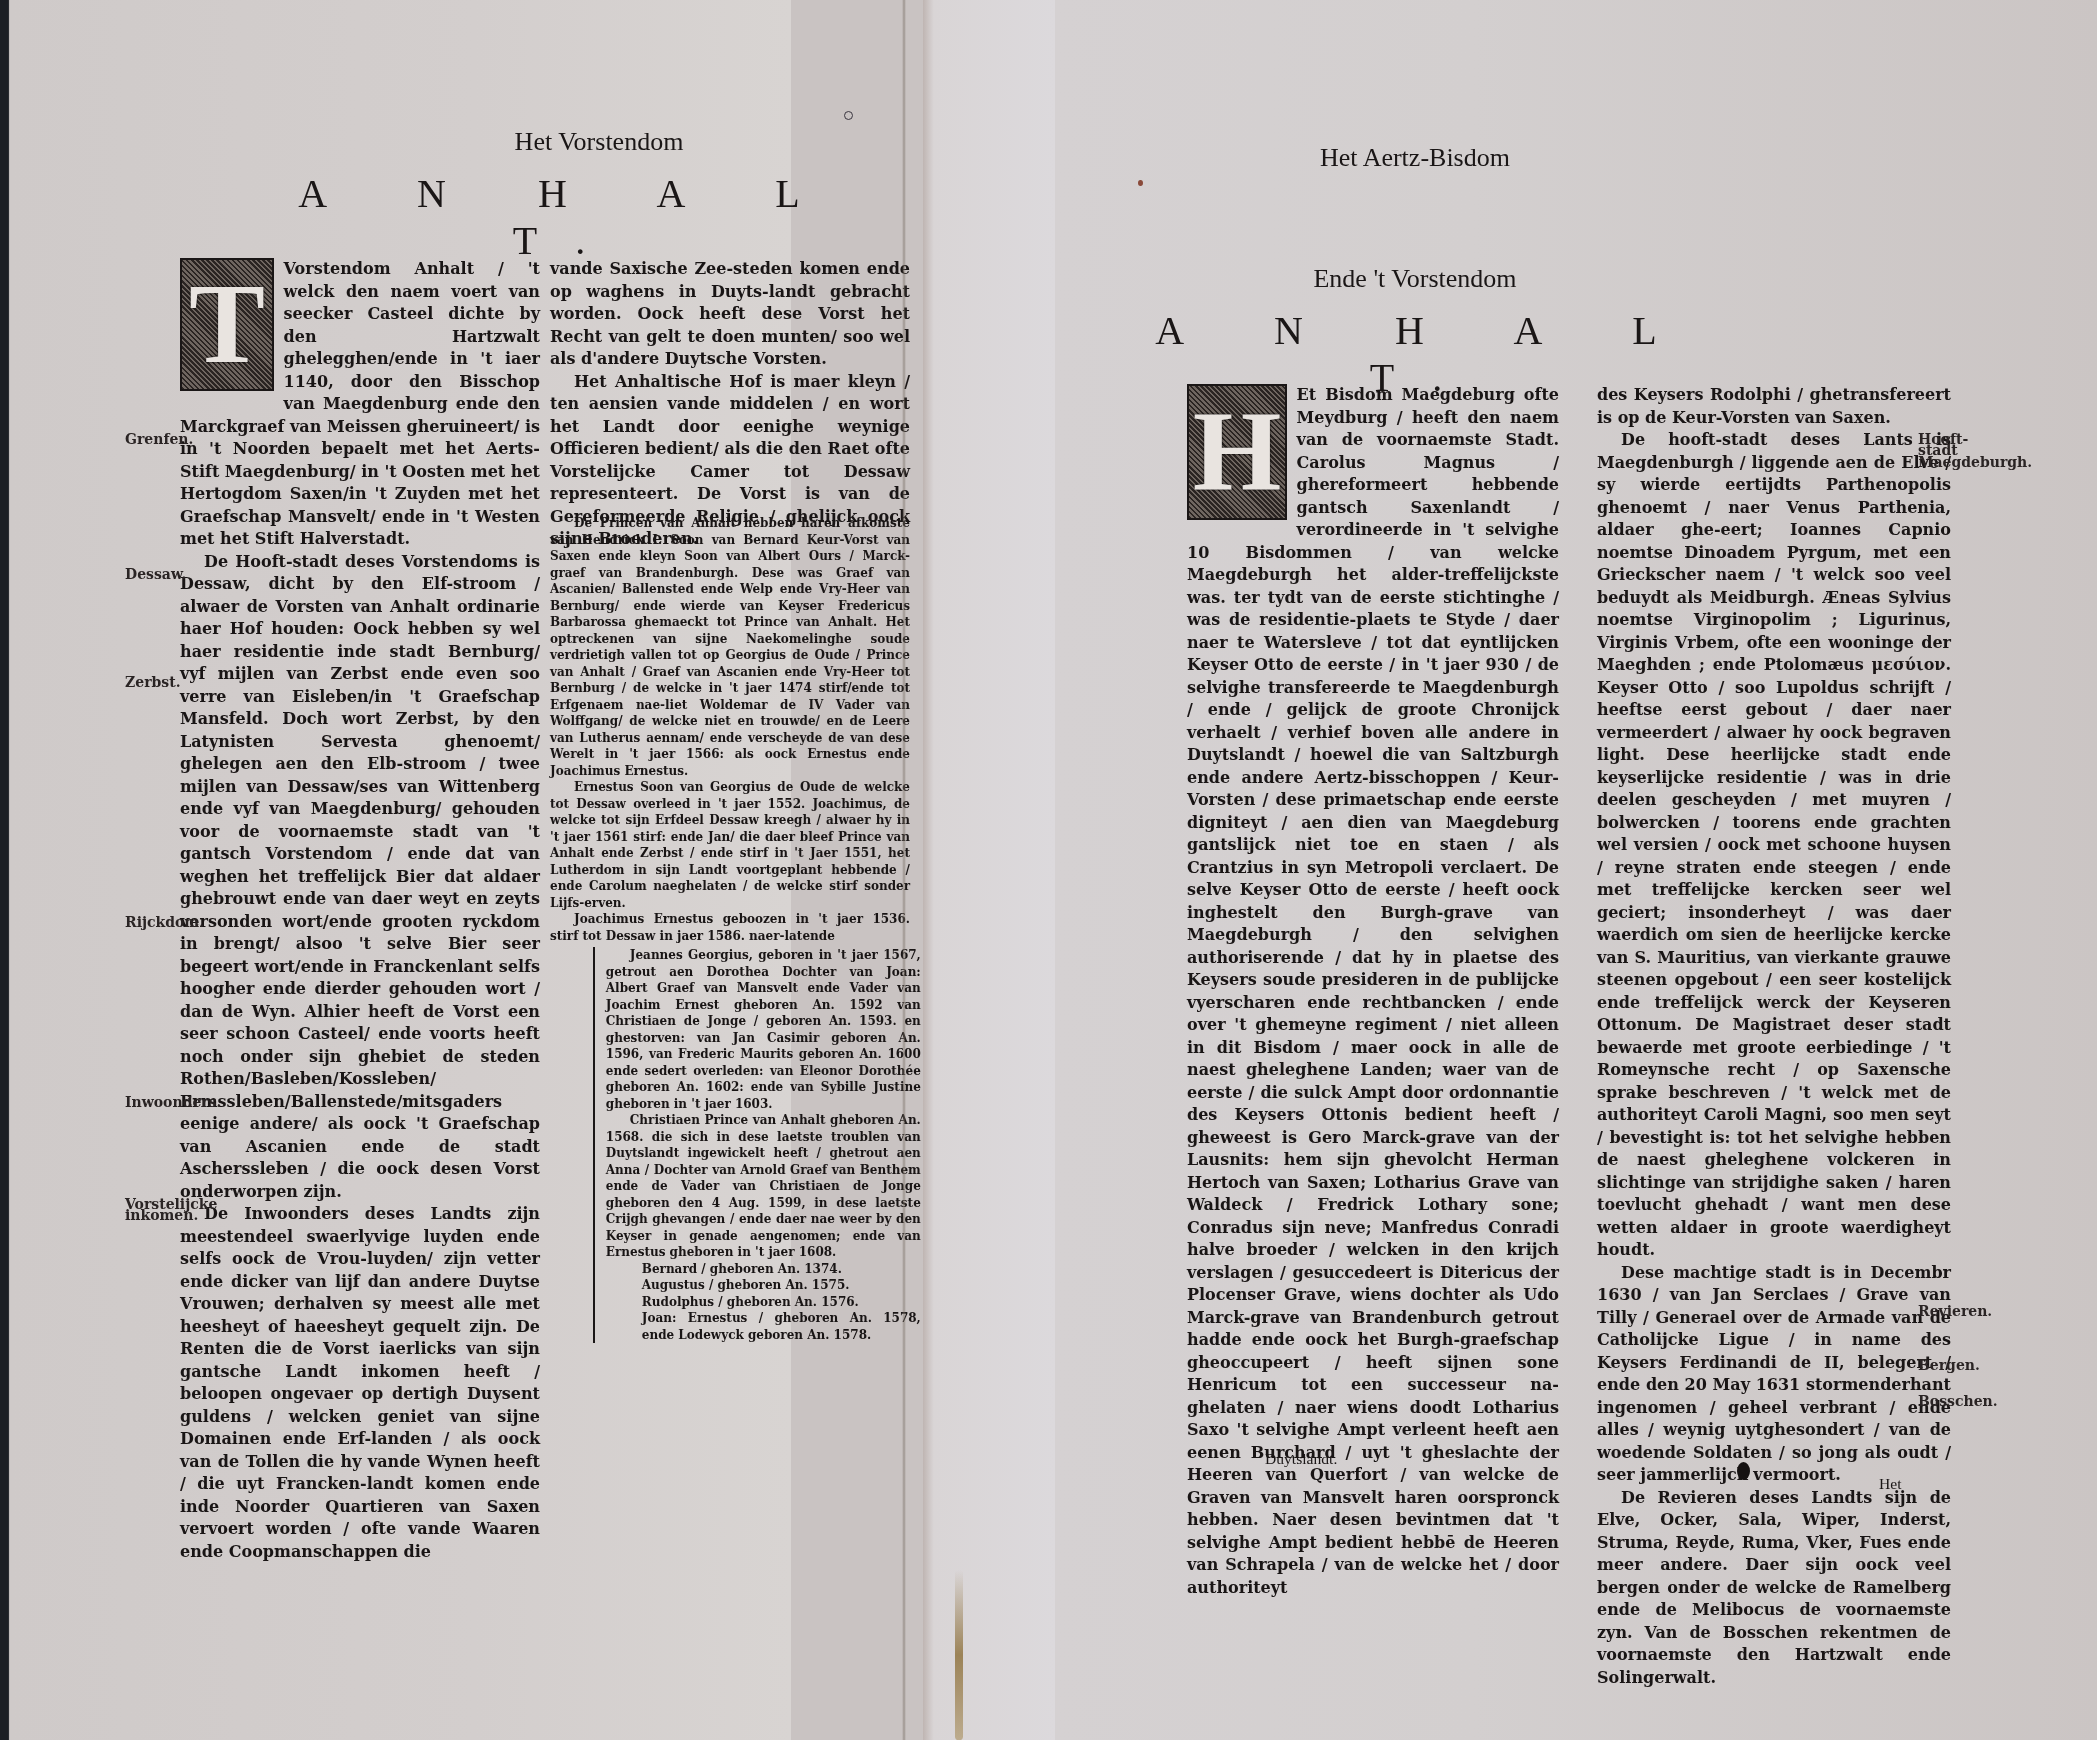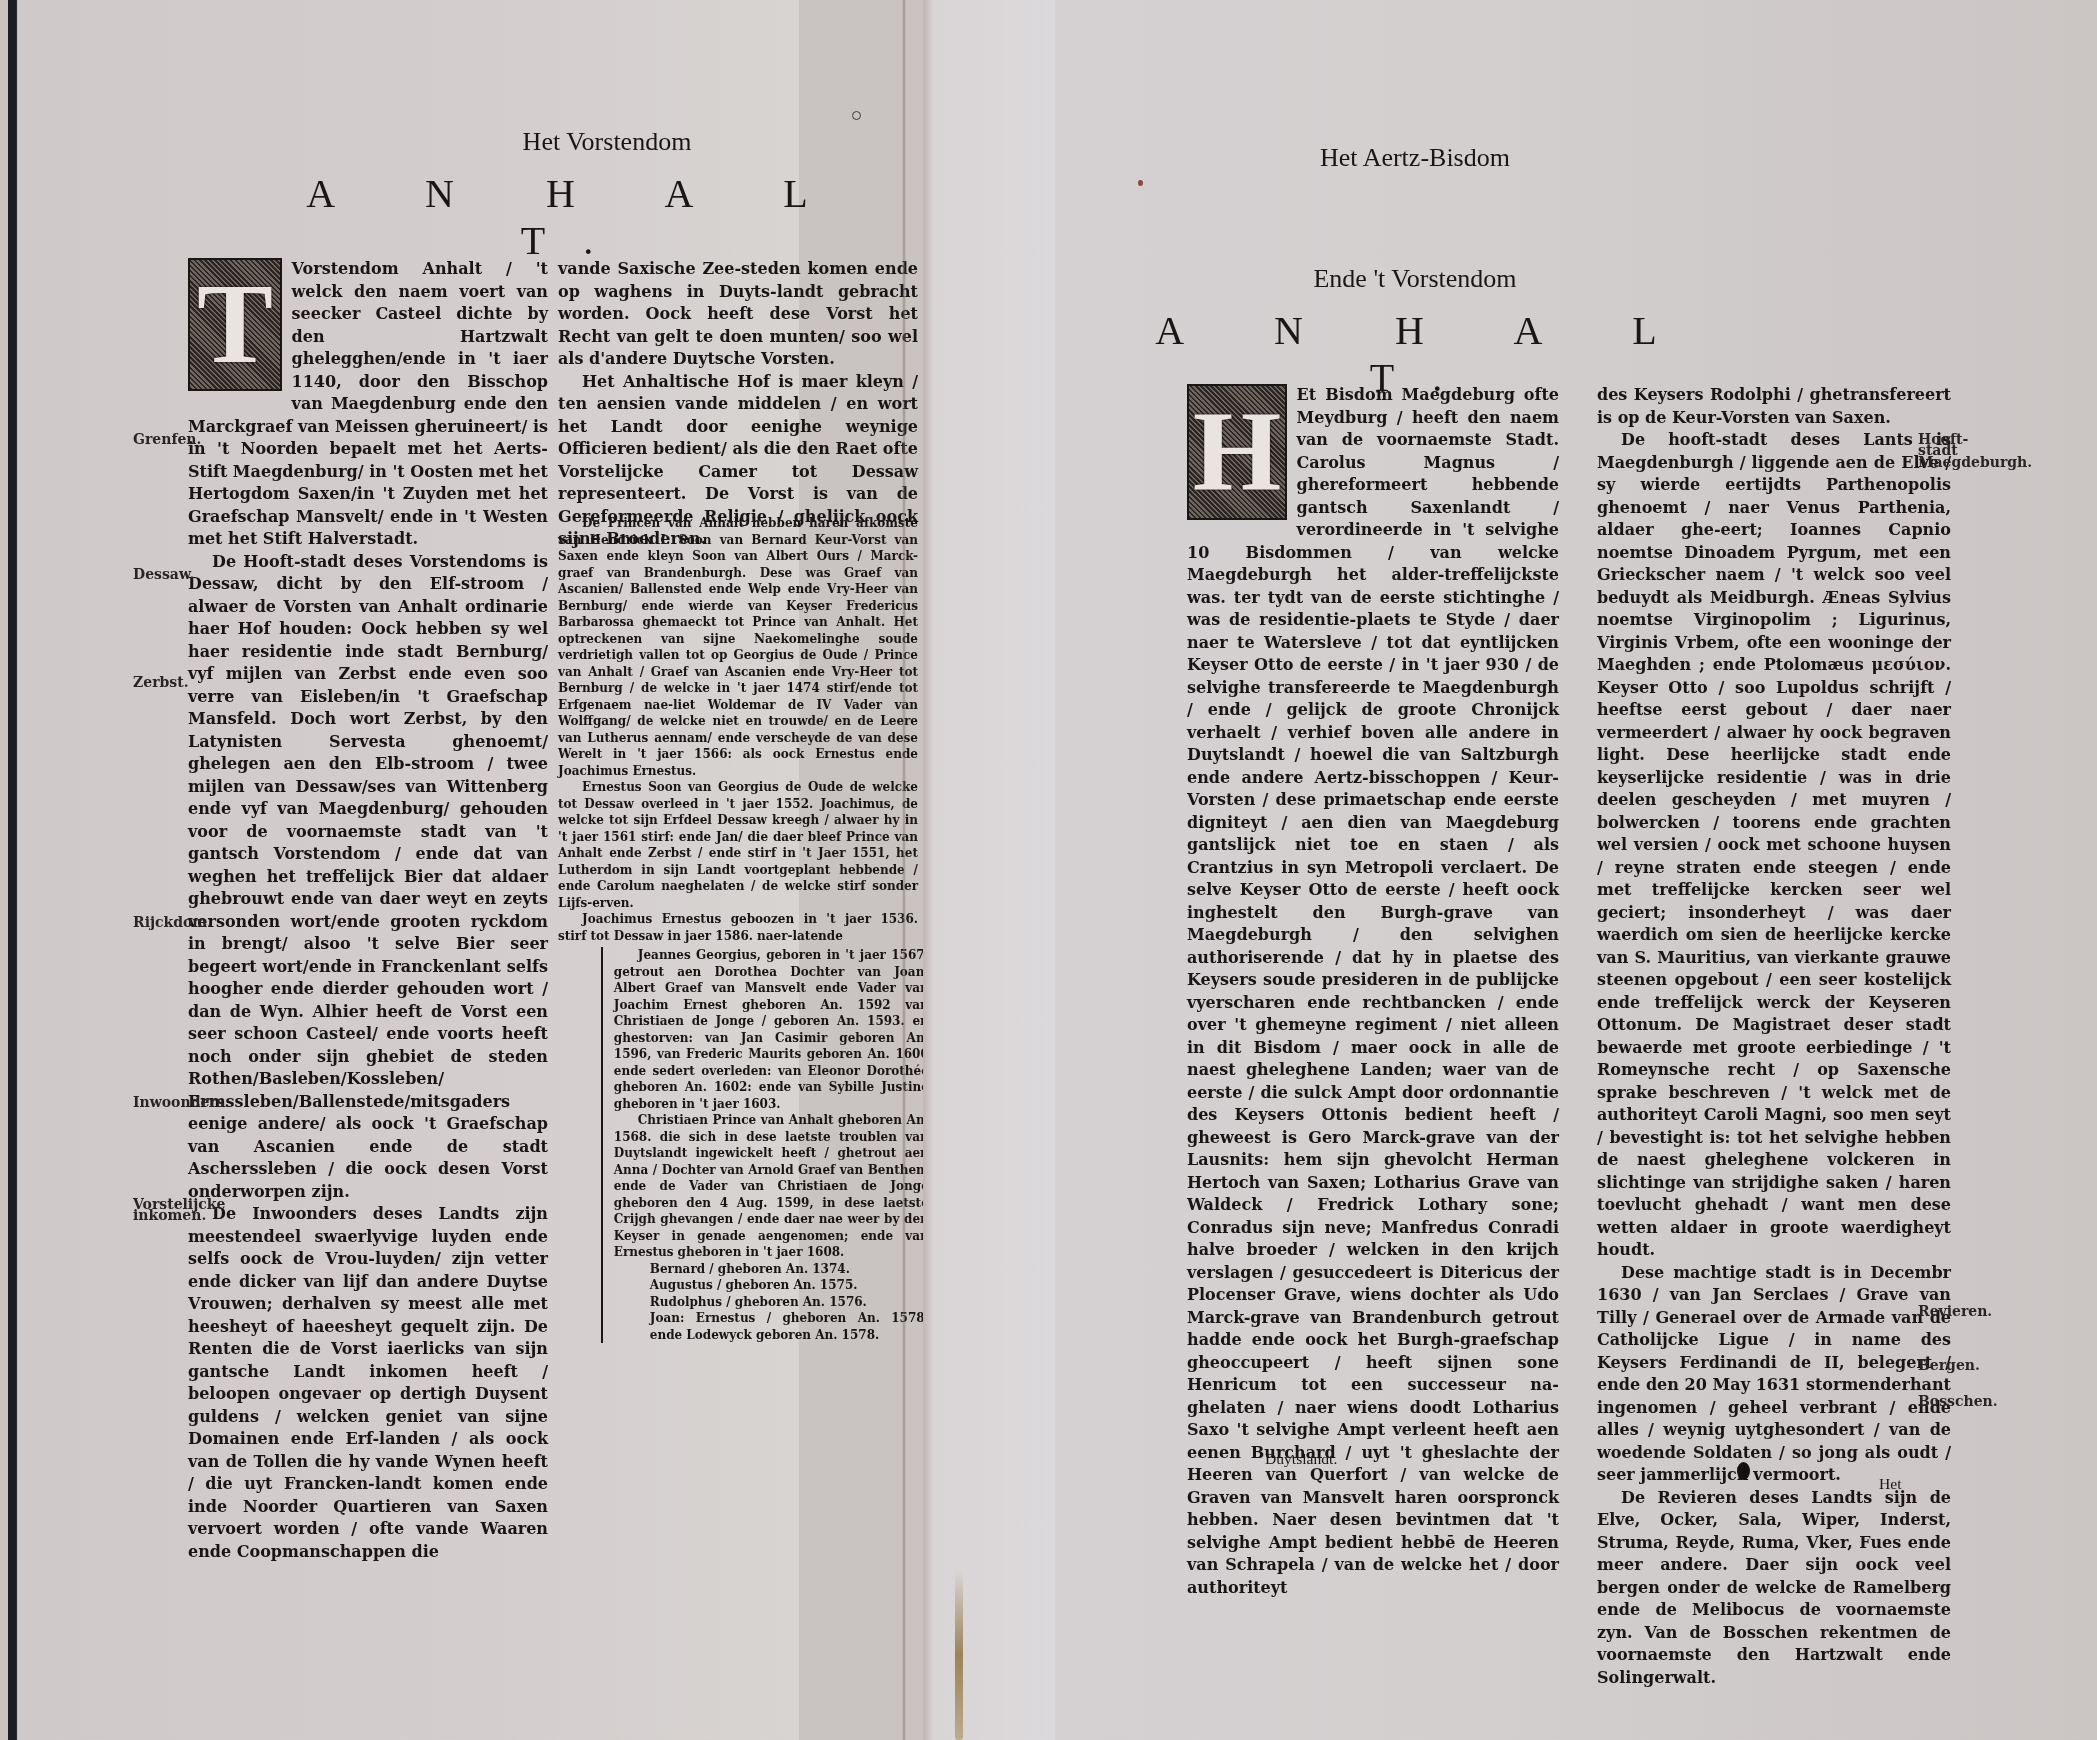--- a/index.html
+++ b/index.html
@@ -6,21 +6,21 @@
   body {
     width:2097px; height:1740px; position:relative; overflow:hidden;
     background:#c9c3c2;
     font-family:"DejaVu Serif", serif;
     color:#1a1616;
   }
   .page {
     position:absolute; top:0; height:1740px;
     background:#d6d1d0;
   }
-  #left-page { left:0; width:791px; background:linear-gradient(90deg,#1b1e24 0,#1b1e24 8.4px,#cfcac9 9.6px,#d3cecd 60%,#d8d4d2 100%);margin-left:8px; }
+  #left-page { left:0; width:791px; background:linear-gradient(90deg,#1b1e24 0,#1b1e24 8.4px,#cfcac9 9.6px,#d3cecd 60%,#d8d4d2 100%); }
   #left-strip { left:923px; width:132px; background:linear-gradient(90deg,#bfb5b2 0,#d9d5d6 10.8px,#dcd9dc 100%); }
   #right-page { left:1055px; width:1043px; background:linear-gradient(90deg,#d5d1d2 0,#d3cfcf 40%,#cbc5c4 100%); }
   .fold-line { position:absolute; top:0; height:1740px; width:3.6px; background:linear-gradient(90deg,rgba(120,110,100,0) 0,rgba(120,110,100,.55) 50%,rgba(120,110,100,0) 100%); }
   .stain { position:absolute; width:8.4px; background:linear-gradient(180deg,rgba(150,120,60,0),rgba(140,110,55,.8),rgba(160,130,70,.5)); border-radius:3.6px; }
 
   .subtitle { position:absolute; font-family:"Liberation Serif", serif; font-size:26px; text-align:center; }
   .big-title { position:absolute; font-family:"Liberation Serif", serif; text-align:center; }
   .spaced { letter-spacing:41px; font-size:40px; }
   .huge { font-size:67px; letter-spacing:3.6px; }
 

